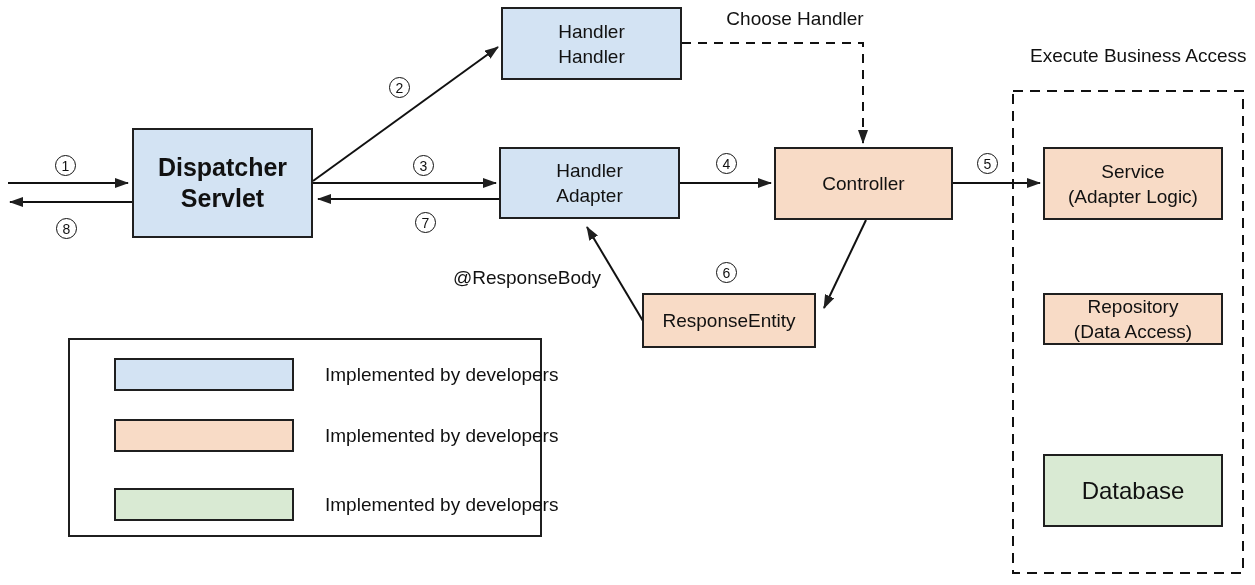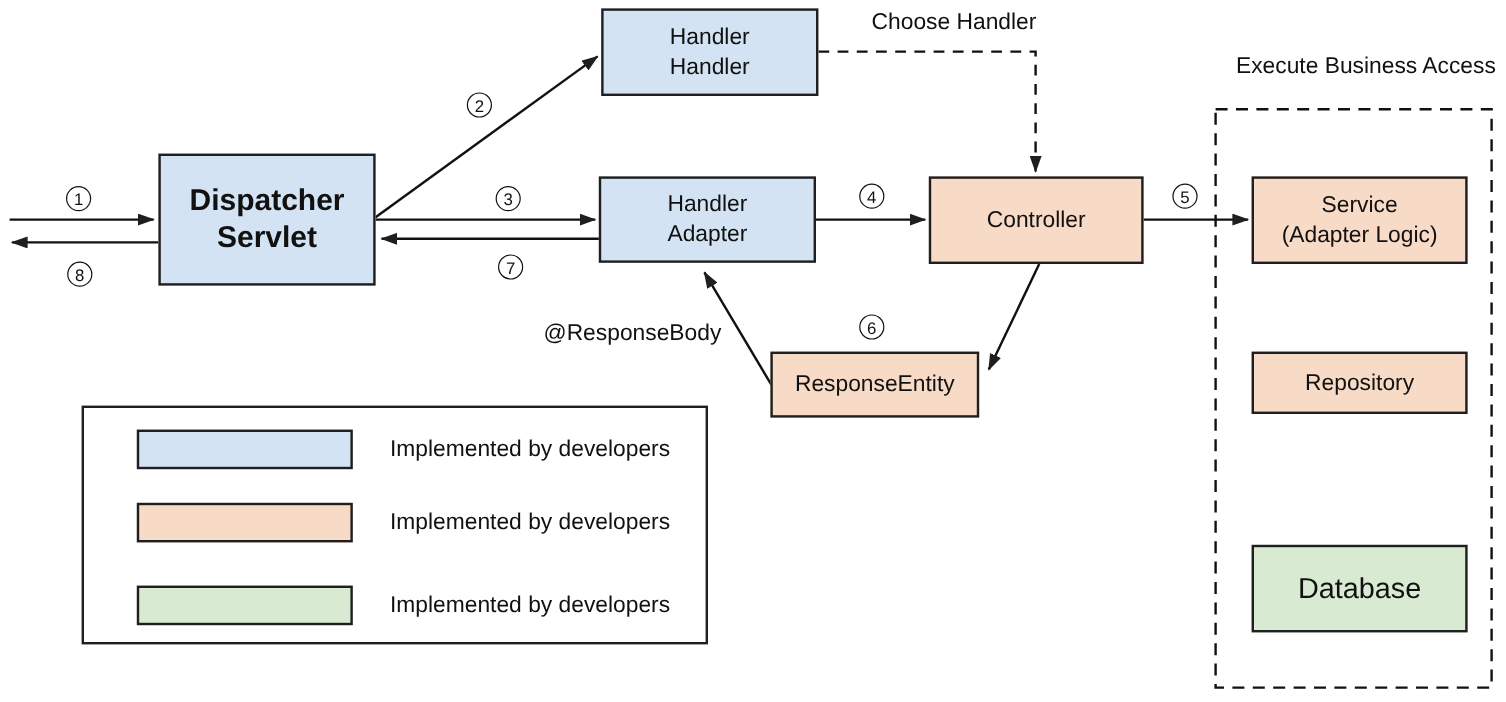--- a/index.html
+++ b/index.html
@@ -22,21 +22,21 @@
   .node.green{background:var(--c-green);}
   .node.title{font-weight:bold;font-size:25px;line-height:31px;}
   .node.xl{font-size:24px;}
 
   .stepnum{position:absolute;width:21px;height:21px;border:1.5px solid var(--c-text);border-radius:50%;
            box-sizing:border-box;display:flex;align-items:center;justify-content:center;
            font-size:14px;line-height:1;background:var(--c-background);}
 
   .float-label{position:absolute;font-size:19px;color:var(--c-text);text-align:center;white-space:nowrap;}
 
-  .legend{position:absolute;left:68px;top:338px;width:522px;height:199px;
+  .legend{position:absolute;left:68px;top:338px;width:474px;height:199px;
           border:2px solid var(--c-border);box-sizing:border-box;background:var(--c-background);padding-left:21px;}
   .legend .swatch{position:absolute;left:44px;width:180px;height:33px;
                   border:2px solid var(--c-border);box-sizing:border-box;}
   .legend .swatch.blue{background:var(--c-blue);}
   .legend .swatch.orange{background:var(--c-orange);}
   .legend .swatch.green{background:var(--c-green);}
   .legend .legend-label{position:absolute;left:255px;height:33px;display:flex;align-items:center;
                         font-size:19px;color:var(--c-text);white-space:nowrap;}
 </style>
 </head>
@@ -88,20 +88,21 @@
     <span>ResponseEntity</span>
   </div>
 
   <div class="node orange" style="left:1043px;top:147px;width:180px;height:73px">
     <span>Service</span>
     <span>(Adapter Logic)</span>
   </div>
 
   <div class="node orange" style="left:1043px;top:293px;width:180px;height:52px">
     <span>Repository</span>
+    <span>(Data Access)</span>
   </div>
 
   <div class="node green xl" style="left:1043px;top:454px;width:180px;height:73px">
     <span>Database</span>
   </div>
 
   <div class="stepnum" style="left:55px;top:155px">
       <span>1</span>
     </div>
   <div class="stepnum" style="left:389px;top:77px">

